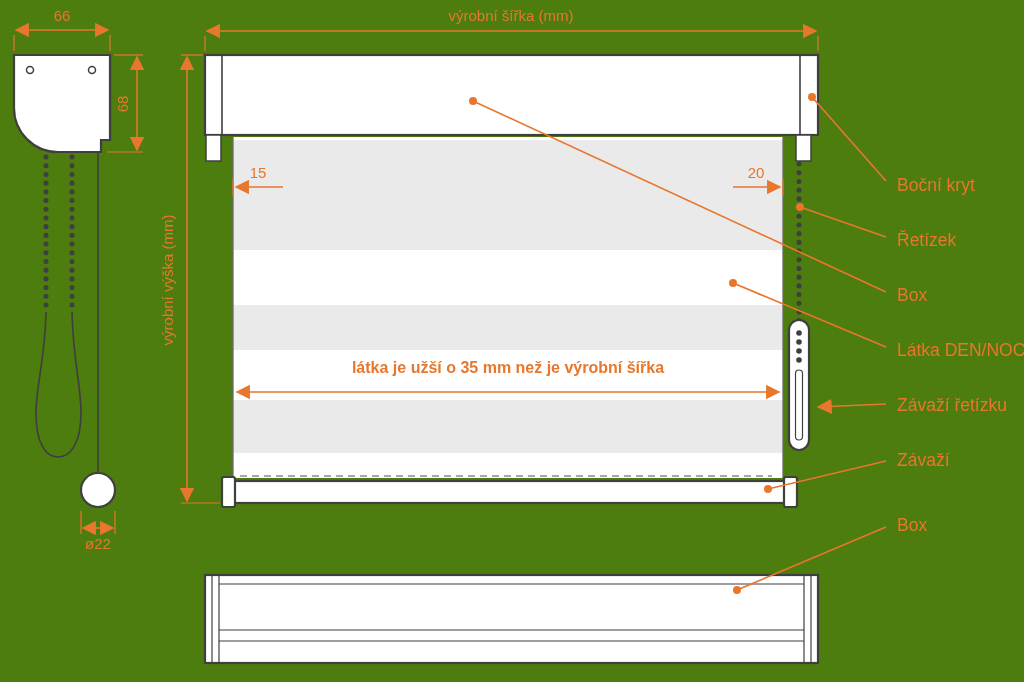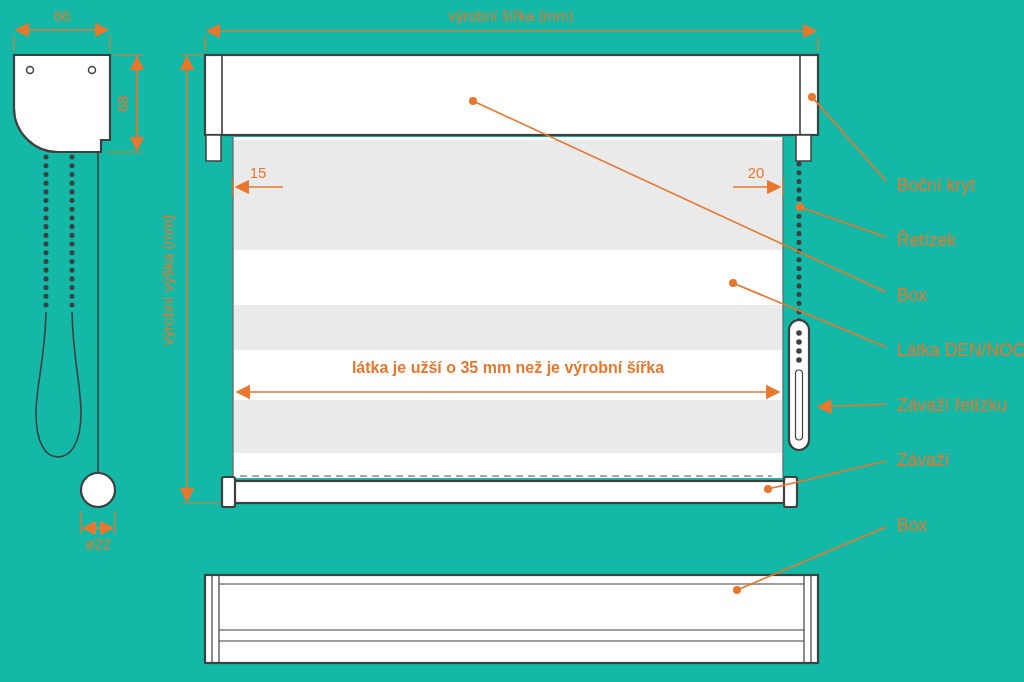--- a/index.html
+++ b/index.html
@@ -4,21 +4,21 @@
 <style>
   :root{
     --accent:#e8762c;
     --outline:#3f3f3f;
     --stripe:#eaeaea;
   }
   html,body{margin:0;padding:0;background:#ffffff;}
   .stage{
     position:relative;
     width:1024px;height:682px;
-    background:#14b8a6;
+    background:#4d7c0f;
     font-family:"Liberation Sans",sans-serif;
     overflow:hidden;
   }
   svg{display:block;}
   
   .out   {fill:#ffffff;stroke:var(--outline);stroke-width:2.2;}
   .outthin{fill:#ffffff;stroke:var(--outline);stroke-width:1.5;}
   .ln    {stroke:var(--outline);stroke-width:1.6;fill:none;}
   .lnthin{stroke:var(--outline);stroke-width:1.2;fill:none;}
   .bead  {stroke:var(--outline);stroke-width:5;stroke-linecap:round;stroke-dasharray:0.1 8.6;fill:none;}

